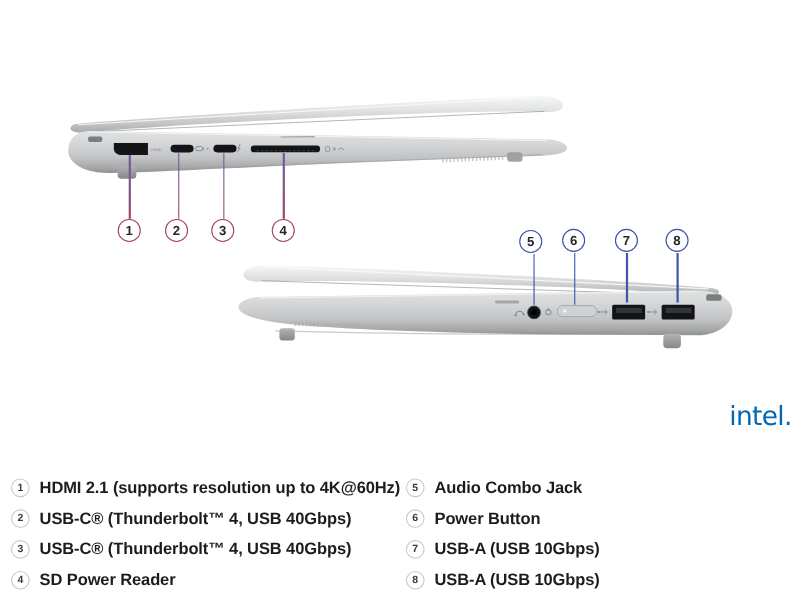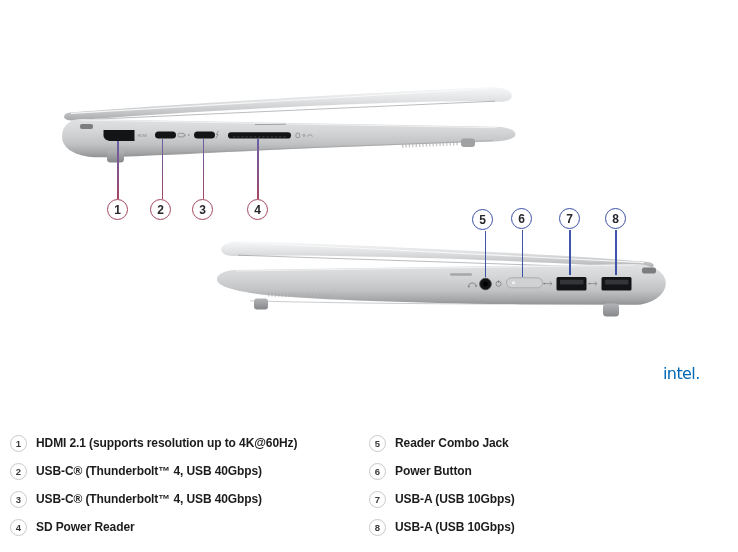--- a/index.html
+++ b/index.html
@@ -21,26 +21,26 @@
   .lead.lr{background:linear-gradient(180deg,#4356ae,#3b51a6);}
   
   .legend-col{position:absolute;display:flex;flex-direction:column;}
   .legend-row{display:flex;align-items:center;height:28px;}
   .legend-num{
     width:15px;height:15px;border:1px solid #c8c9cb;border-radius:50%;flex:0 0 auto;
     display:flex;align-items:center;justify-content:center;
     font-size:9.5px;font-weight:700;color:#39393d;background:#fff;
   }
   .legend-label{
-    margin-left:9px;font-size:12px;font-weight:700;letter-spacing:-0.1px;color:#1c1c1e;
+    margin-left:9px;font-size:15px;font-weight:700;letter-spacing:-0.1px;color:#1c1c1e;
     white-space:nowrap;
   }
   .intel-logo{
     position:absolute;left:663px;top:364px;
-    font-family:"DejaVu Sans",sans-serif;font-size:16px;font-weight:400;
+    font-family:"DejaVu Sans",sans-serif;font-size:24px;font-weight:400;
     color:#0068b5;letter-spacing:-0.6px;
   }
 </style>
 </head>
 <body>
 
 <div class="stage">
 
   <svg class="art" width="738" height="552" viewBox="0 0 738 552">
     <defs>
@@ -193,21 +193,21 @@
     </div>
     <div class="legend-row">
       <span class="legend-num">4</span>
       <span class="legend-label">SD Power Reader</span>
     </div>
   </div>
 
   <div class="legend-col" style="left:369px;top:429px;">
     <div class="legend-row">
       <span class="legend-num">5</span>
-      <span class="legend-label">Reader Combo Jack</span>
+      <span class="legend-label">Audio Combo Jack</span>
     </div>
     <div class="legend-row">
       <span class="legend-num">6</span>
       <span class="legend-label">Power Button</span>
     </div>
     <div class="legend-row">
       <span class="legend-num">7</span>
       <span class="legend-label">USB-A (USB 10Gbps)</span>
     </div>
     <div class="legend-row">

